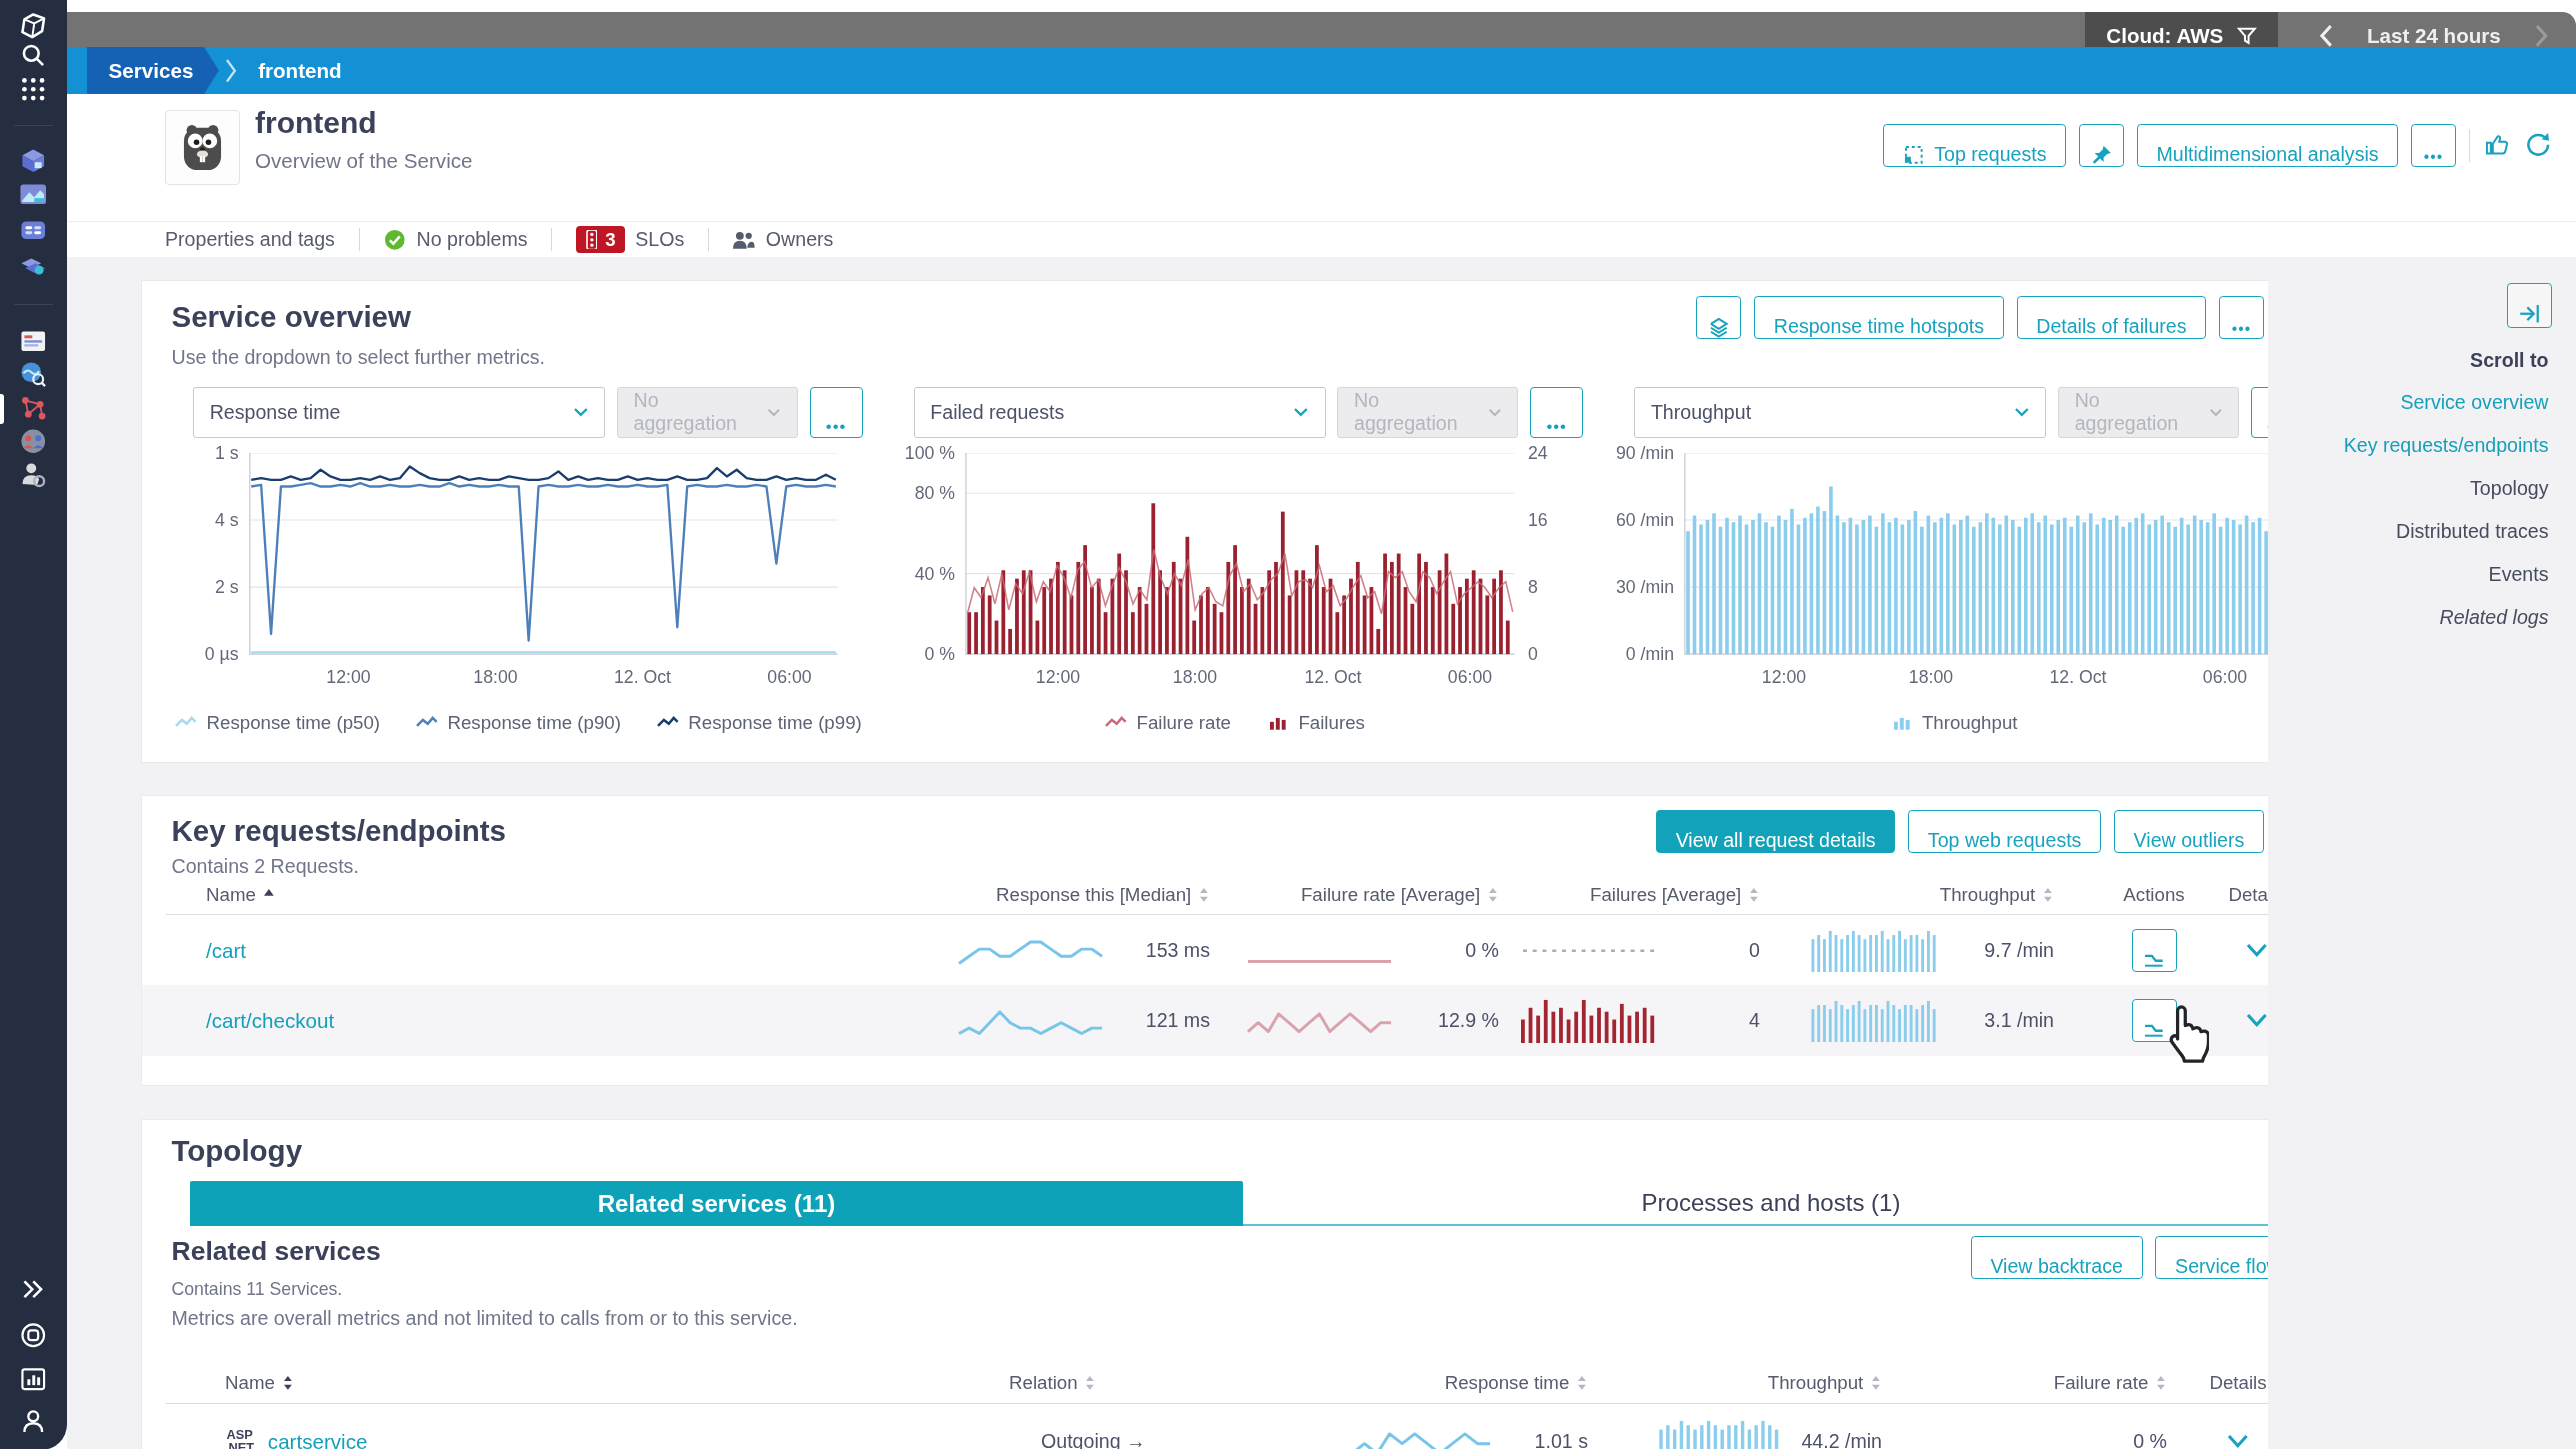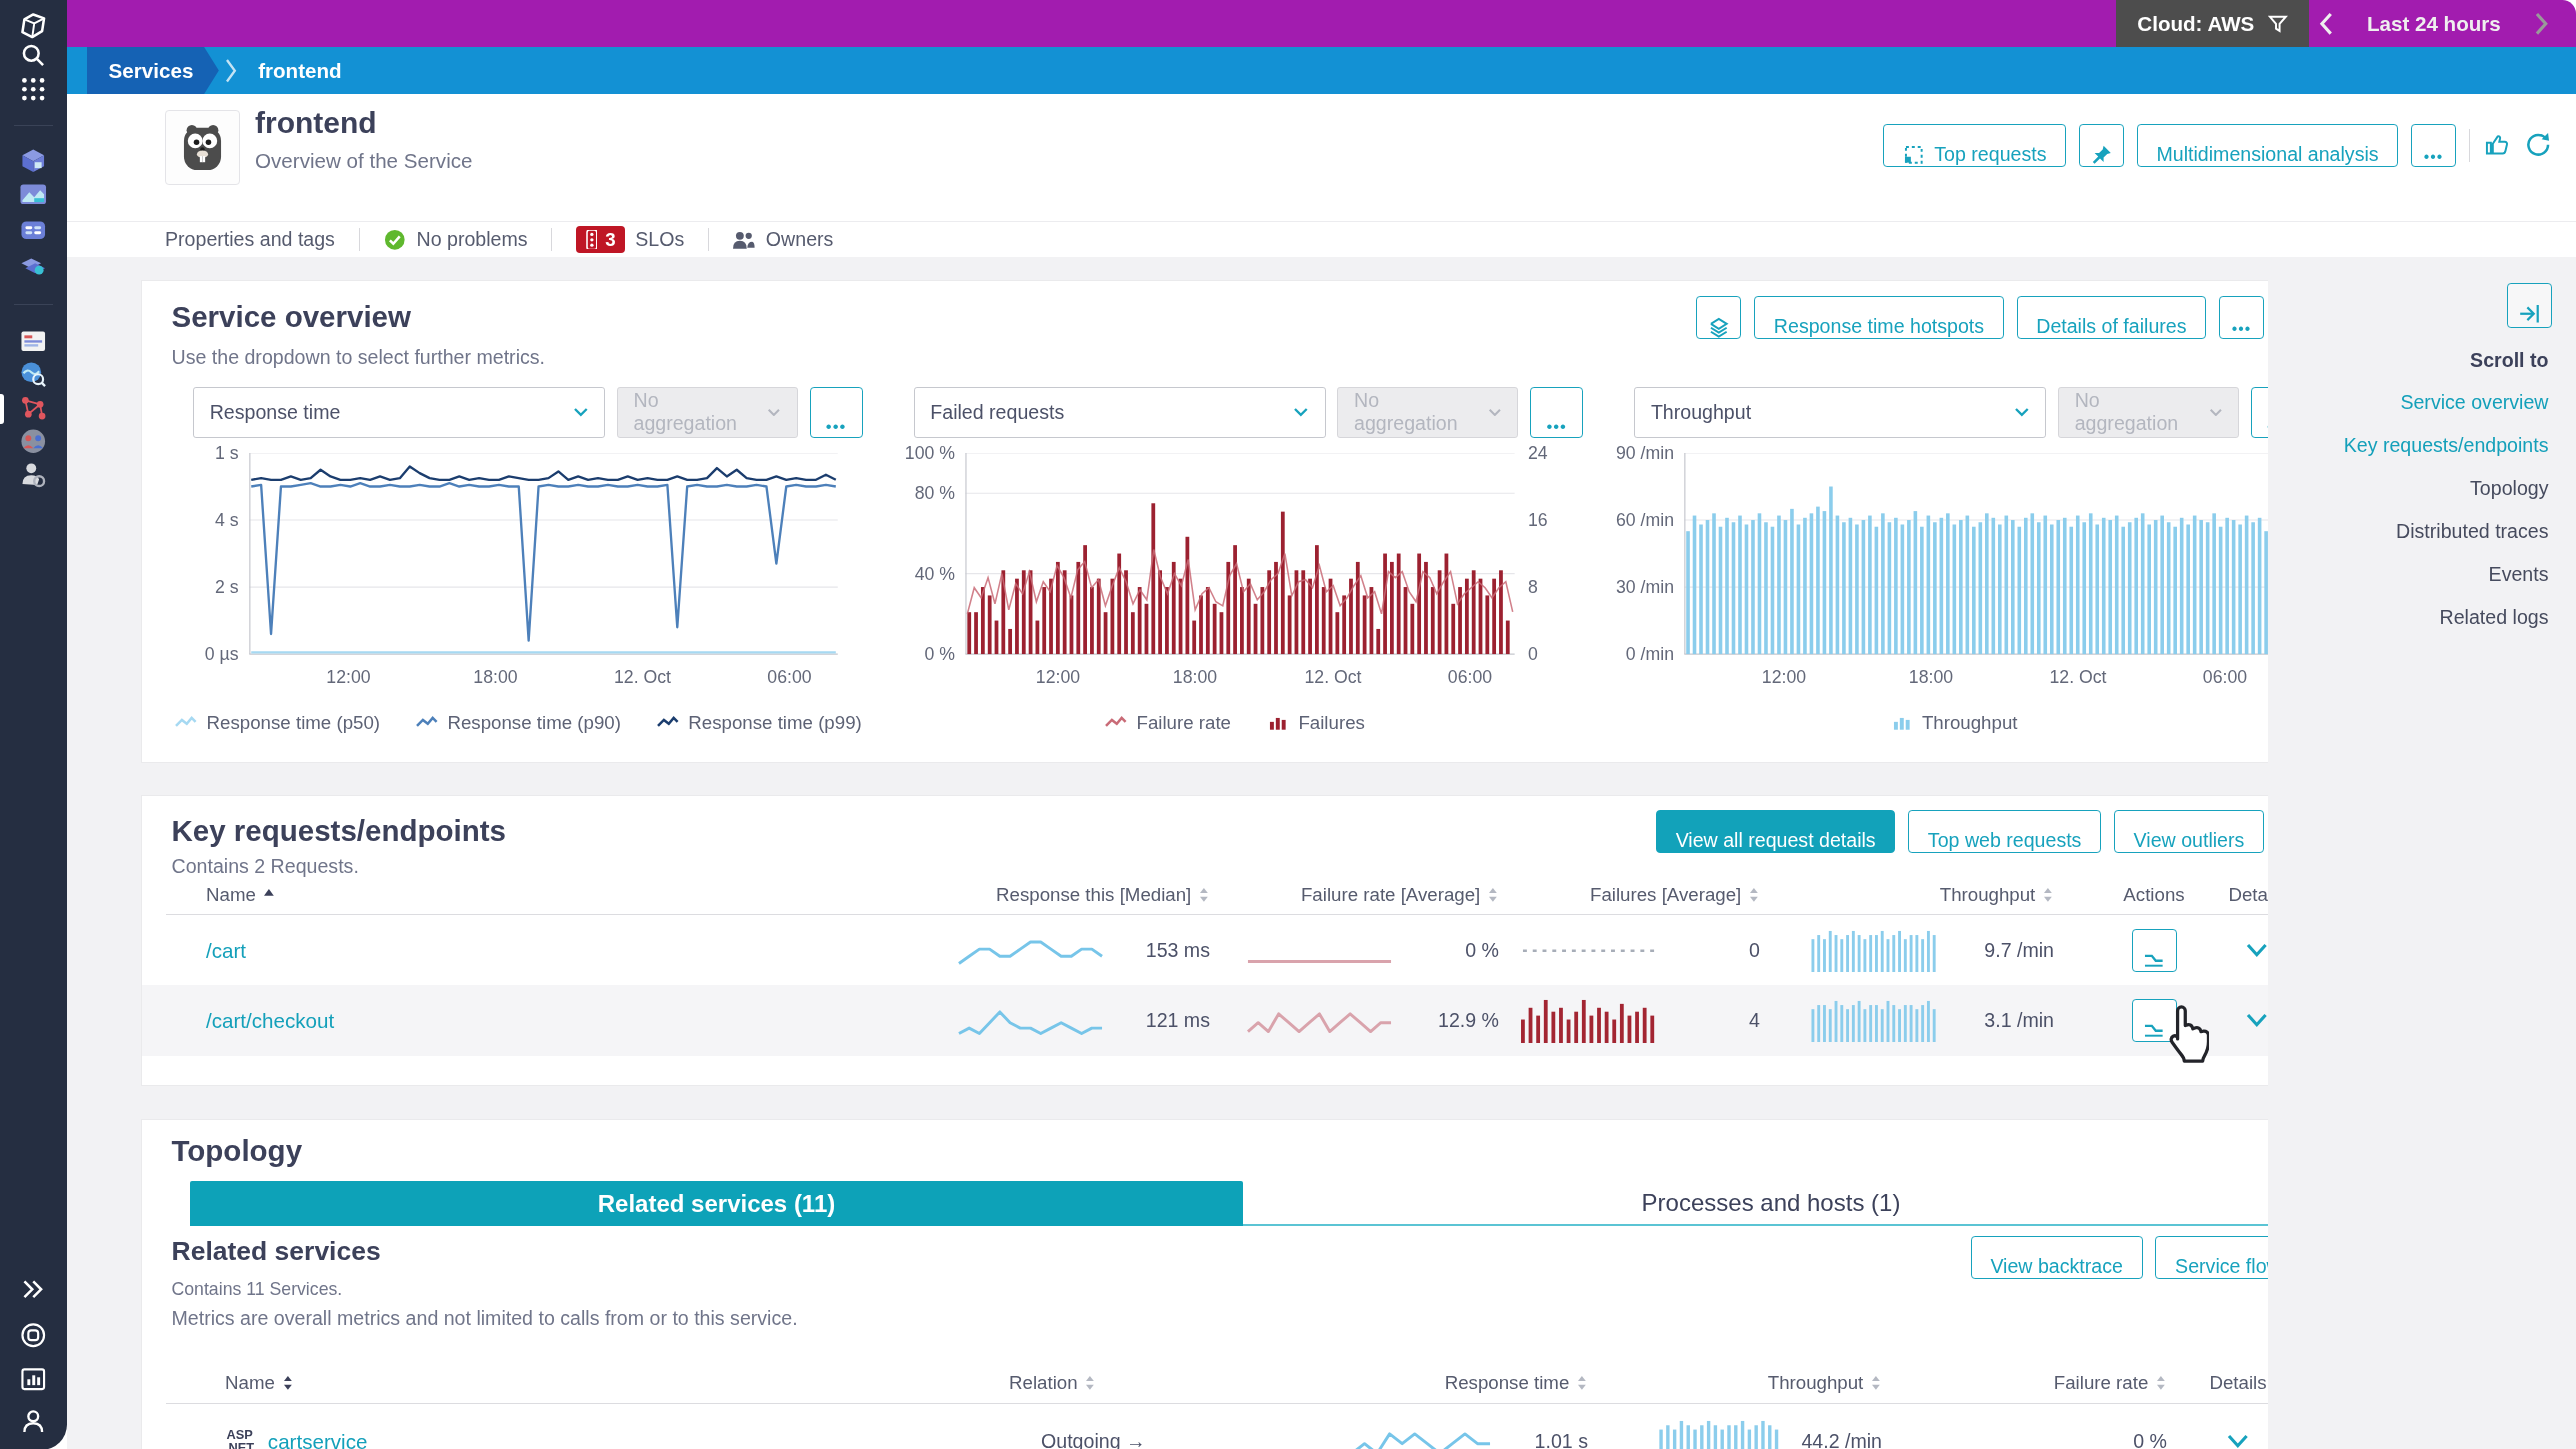--- a/index.html
+++ b/index.html
@@ -8,22 +8,22 @@
 
   
   #sidebar { position:absolute; left:0; top:0; width:67px; height:1450px;
     background:#252e41; border-bottom-right-radius:25.5px; z-index:30; }
   .sb-icon { position:absolute; left:50%; transform:translate(-50%,-50%); width:33px; height:33px;
     display:flex; align-items:center; justify-content:center; cursor:pointer; }
   .sb-div { position:absolute; left:13.7px; width:39px; height:1px; background:#3a4357; }
   #sb-active { position:absolute; left:0; width:3.9px; height:29.5px; background:#fff; border-radius:0 2.9px 2.9px 0; }
 
   
-  #topbar { position:absolute; left:67px; top:0; right:0; height:47px; background:#a21caf;
-    display:flex; align-items:center; justify-content:flex-end; padding-right:27.5px; gap:10px;
+  #topbar { position:absolute; left:67px; top:12px; right:0; height:47px; background:#737373;
+    display:flex; align-items:center; justify-content:flex-end; padding-right:27.5px; gap:41px;
     border-top-right-radius:13.7px; }
   #cloud-chip { display:flex; align-items:center; gap:13.7px; background:#4d4d4d; color:#fff;
     height:47px; padding:0 21.6px; font-size:20.6px; font-weight:bold; cursor:pointer; }
   .tf { display:flex; align-items:center; gap:33px; color:#efefef; font-size:20.6px; font-weight:bold; }
   .tf .chev { cursor:pointer; display:flex; }
 
   
   #crumbbar { position:absolute; left:67px; top:47px; right:0; height:47px; background:#1391d4;
     display:flex; align-items:center; }
   #crumb-root { background:#1562b4; color:#fff; font-size:20.6px; font-weight:bold; height:47px;
@@ -1087,21 +1087,21 @@
         </g>
       </svg>
   </button>
   <div id="scroll-title">Scroll to</div>
   <div id="scroll-links">
       <div class="scroll-link on" style="top: 134px;">Service overview</div>
       <div class="scroll-link on" style="top: 177px;">Key requests/endpoints</div>
       <div class="scroll-link" style="top: 220px;">Topology</div>
       <div class="scroll-link" style="top: 263px;">Distributed traces</div>
       <div class="scroll-link" style="top: 306px;">Events</div>
-      <div class="scroll-link" style="top: 349px;">Related logs</div>
+      <div class="scroll-link" style="top: 349px; font-style: italic;">Related logs</div>
     </div>
 </div>
 
 <div id="cursor">
   <svg width="51" height="65" viewBox="0 0 34 44">
     <path d="M13 27 V8 a2.6 2.6 0 0 1 5.2 0 V18 l1.4-.5 a2.7 2.7 0 0 1 3.4 1.7 l.3 1 2-.7 a2.7 2.7 0 0 1 3.3 1.8 l.2.8 1.6-.3 a2.9 2.9 0 0 1 3.5 2.8 V29 c0 3.9-1 6.6-2.6 9.3 -.9 1.5-1.3 2.2-1.3 3.7 H17.5 c0-1.7-.8-2.9-2.1-4.5 -1.8-2.2-4.4-5.8-6.1-8.2 -1.1-1.5-.7-3.3.7-4.1 1.1-.6 2.2-.3 3 .8 Z" fill="#ffffff" stroke="#23242a" stroke-width="2.2" stroke-linejoin="round"></path>
   </svg>
 </div>
 
 

